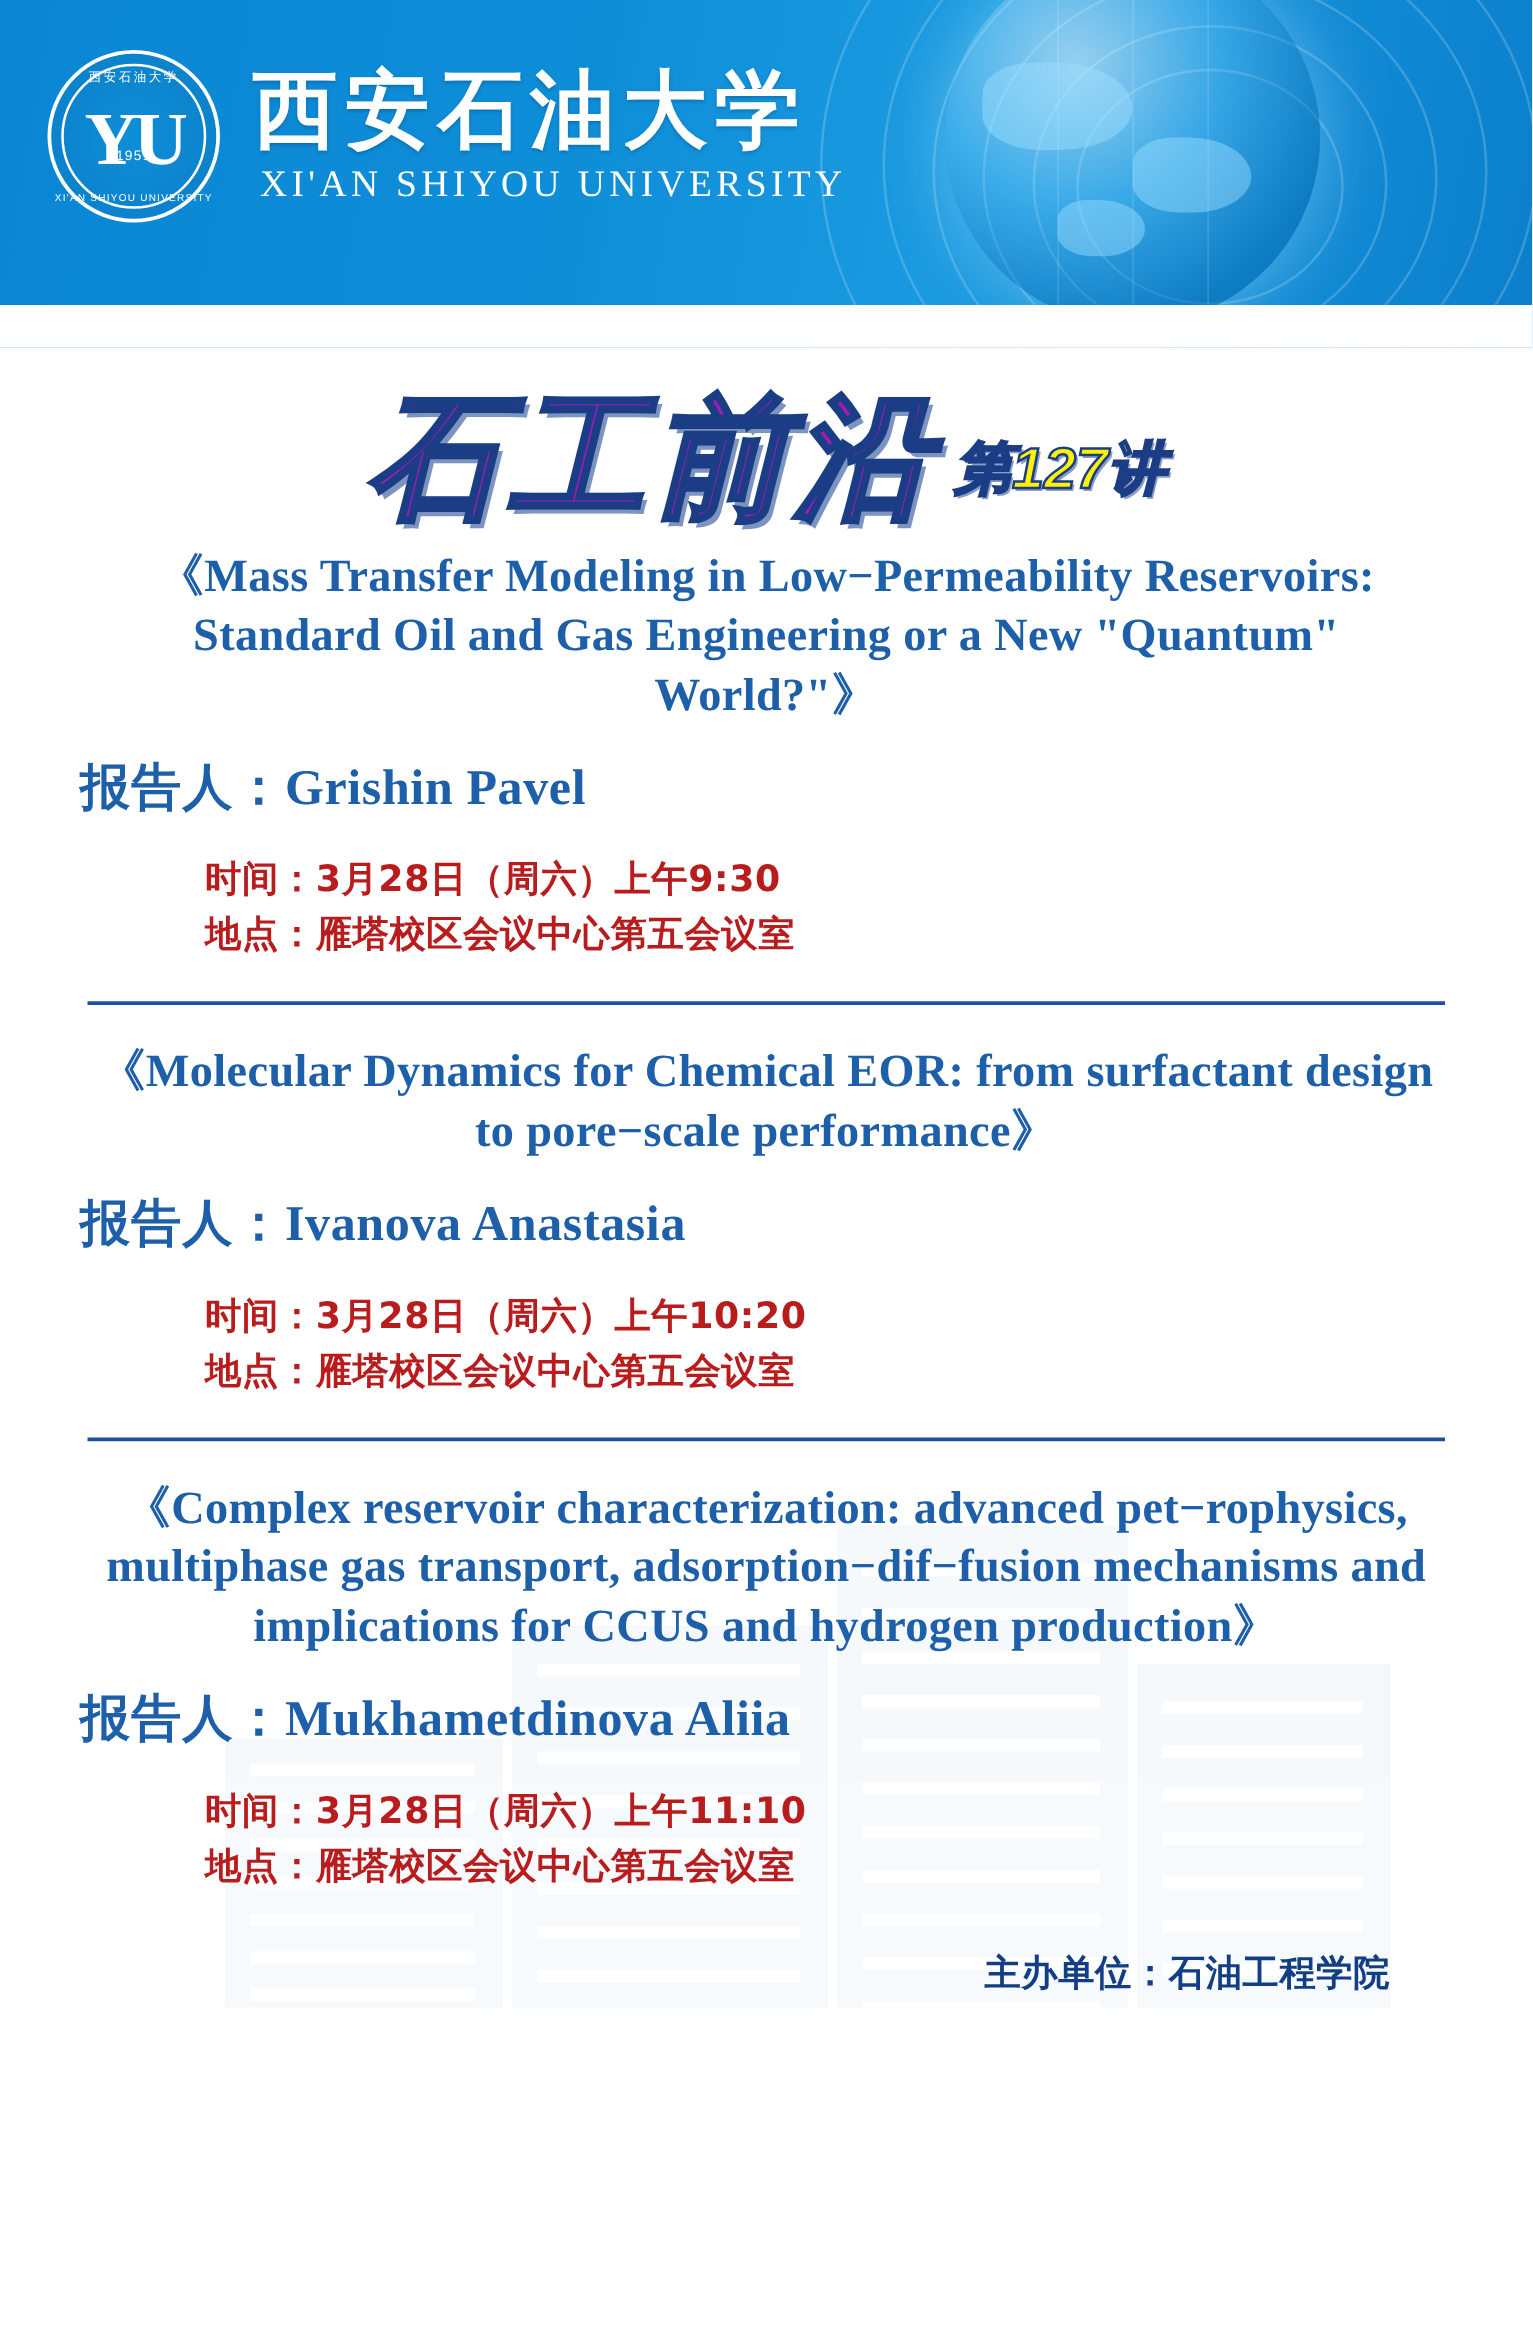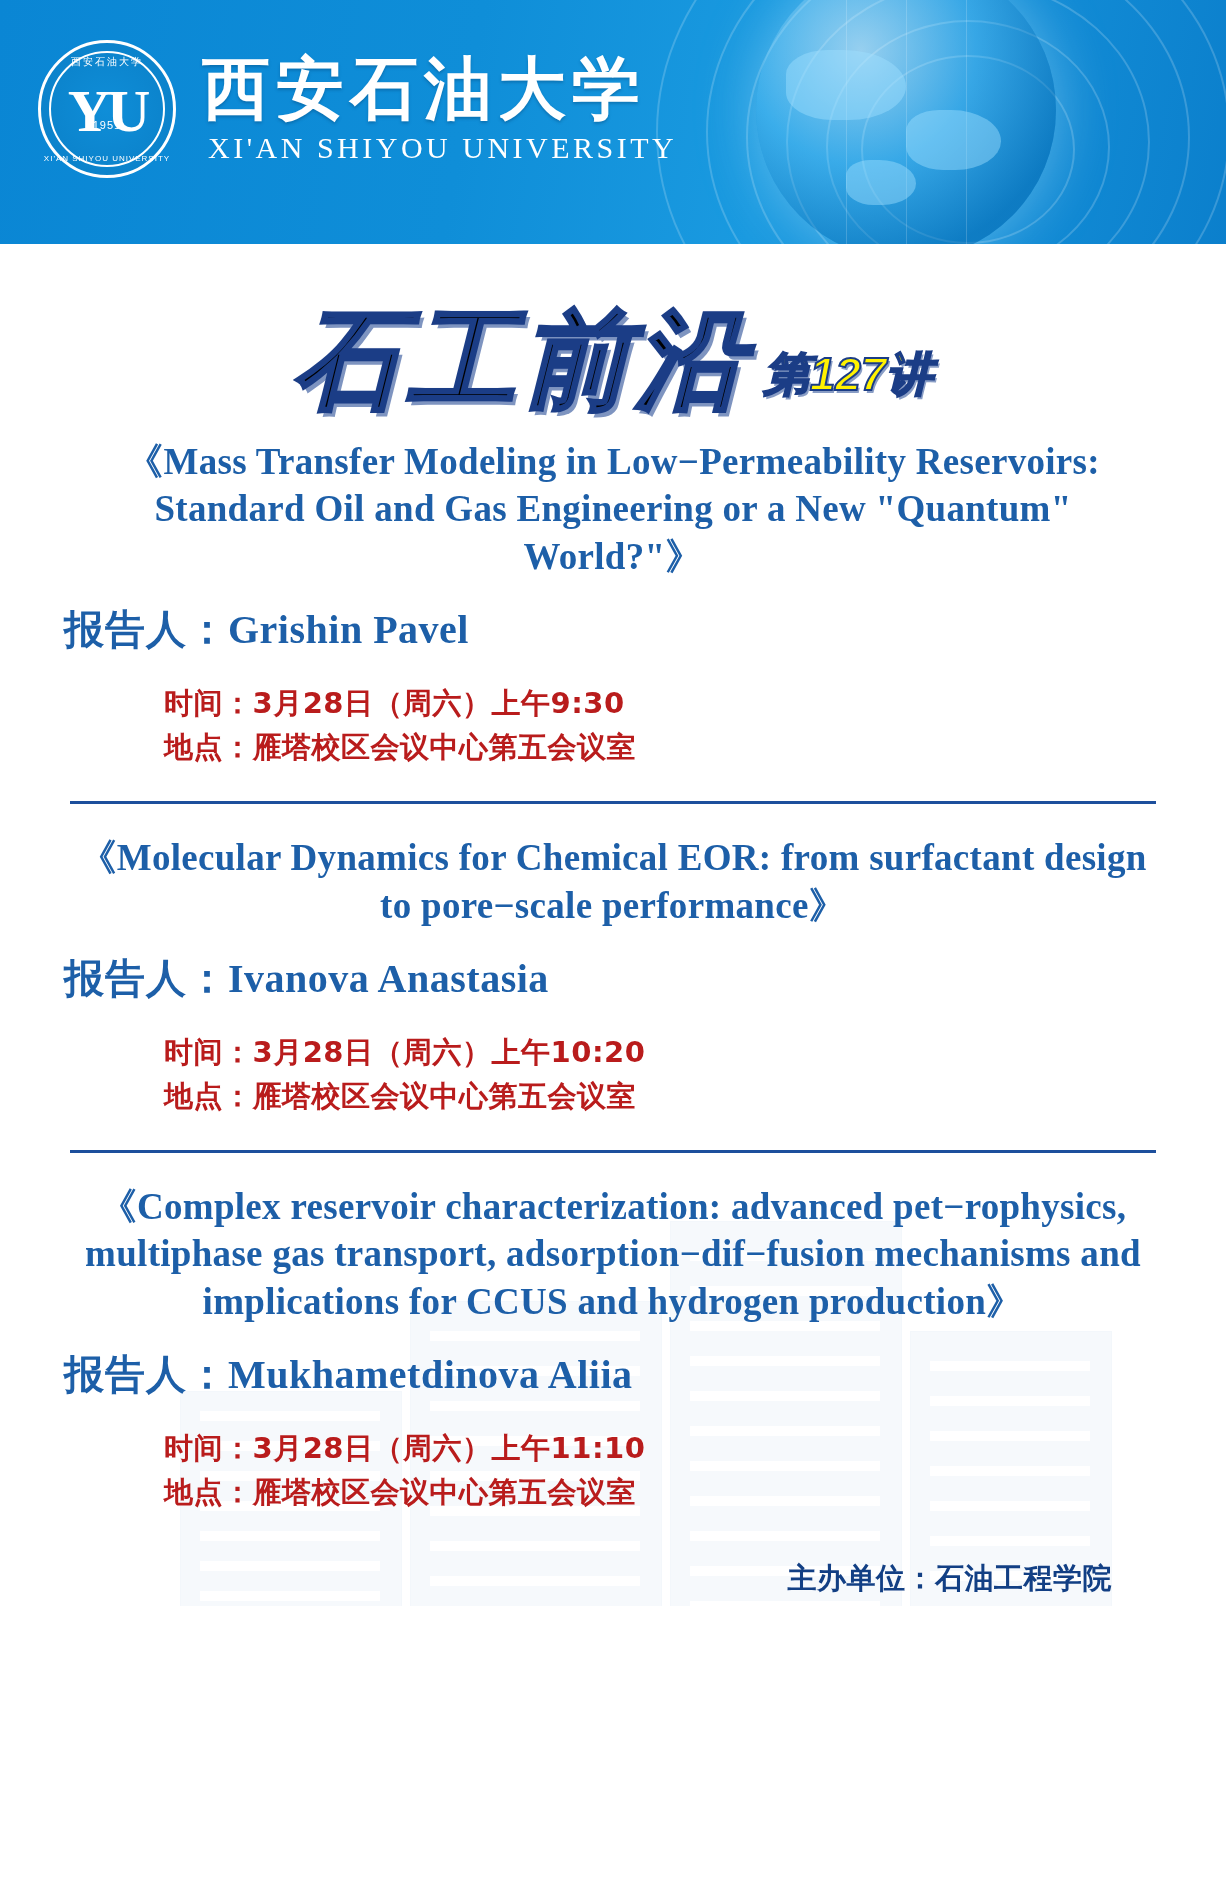--- a/index.html
+++ b/index.html
@@ -203,26 +203,26 @@
 
   
   .series-row {
     display: flex;
     align-items: flex-end;
     justify-content: center;
     margin-top: 36px;
     margin-bottom: 10px;
   }
   .series-title {
-    font-family: Liberation Mono, monospace;
+    font-family: Liberation Serif, serif;
     font-size: 108px;
     font-weight: bold;
     font-style: italic;
     letter-spacing: 6px;
-    color: #000000;
+    color: #a21caf;
     -webkit-text-stroke: 3px #1b3d86;
     text-shadow:
       4px 5px 0 rgba(20,60,140,.55),
       0 0 2px #1b3d86;
     line-height: 1;
   }
   .series-no {
     font-family: Liberation Sans, sans-serif;
     font-size: 46px;
     font-weight: bold;

